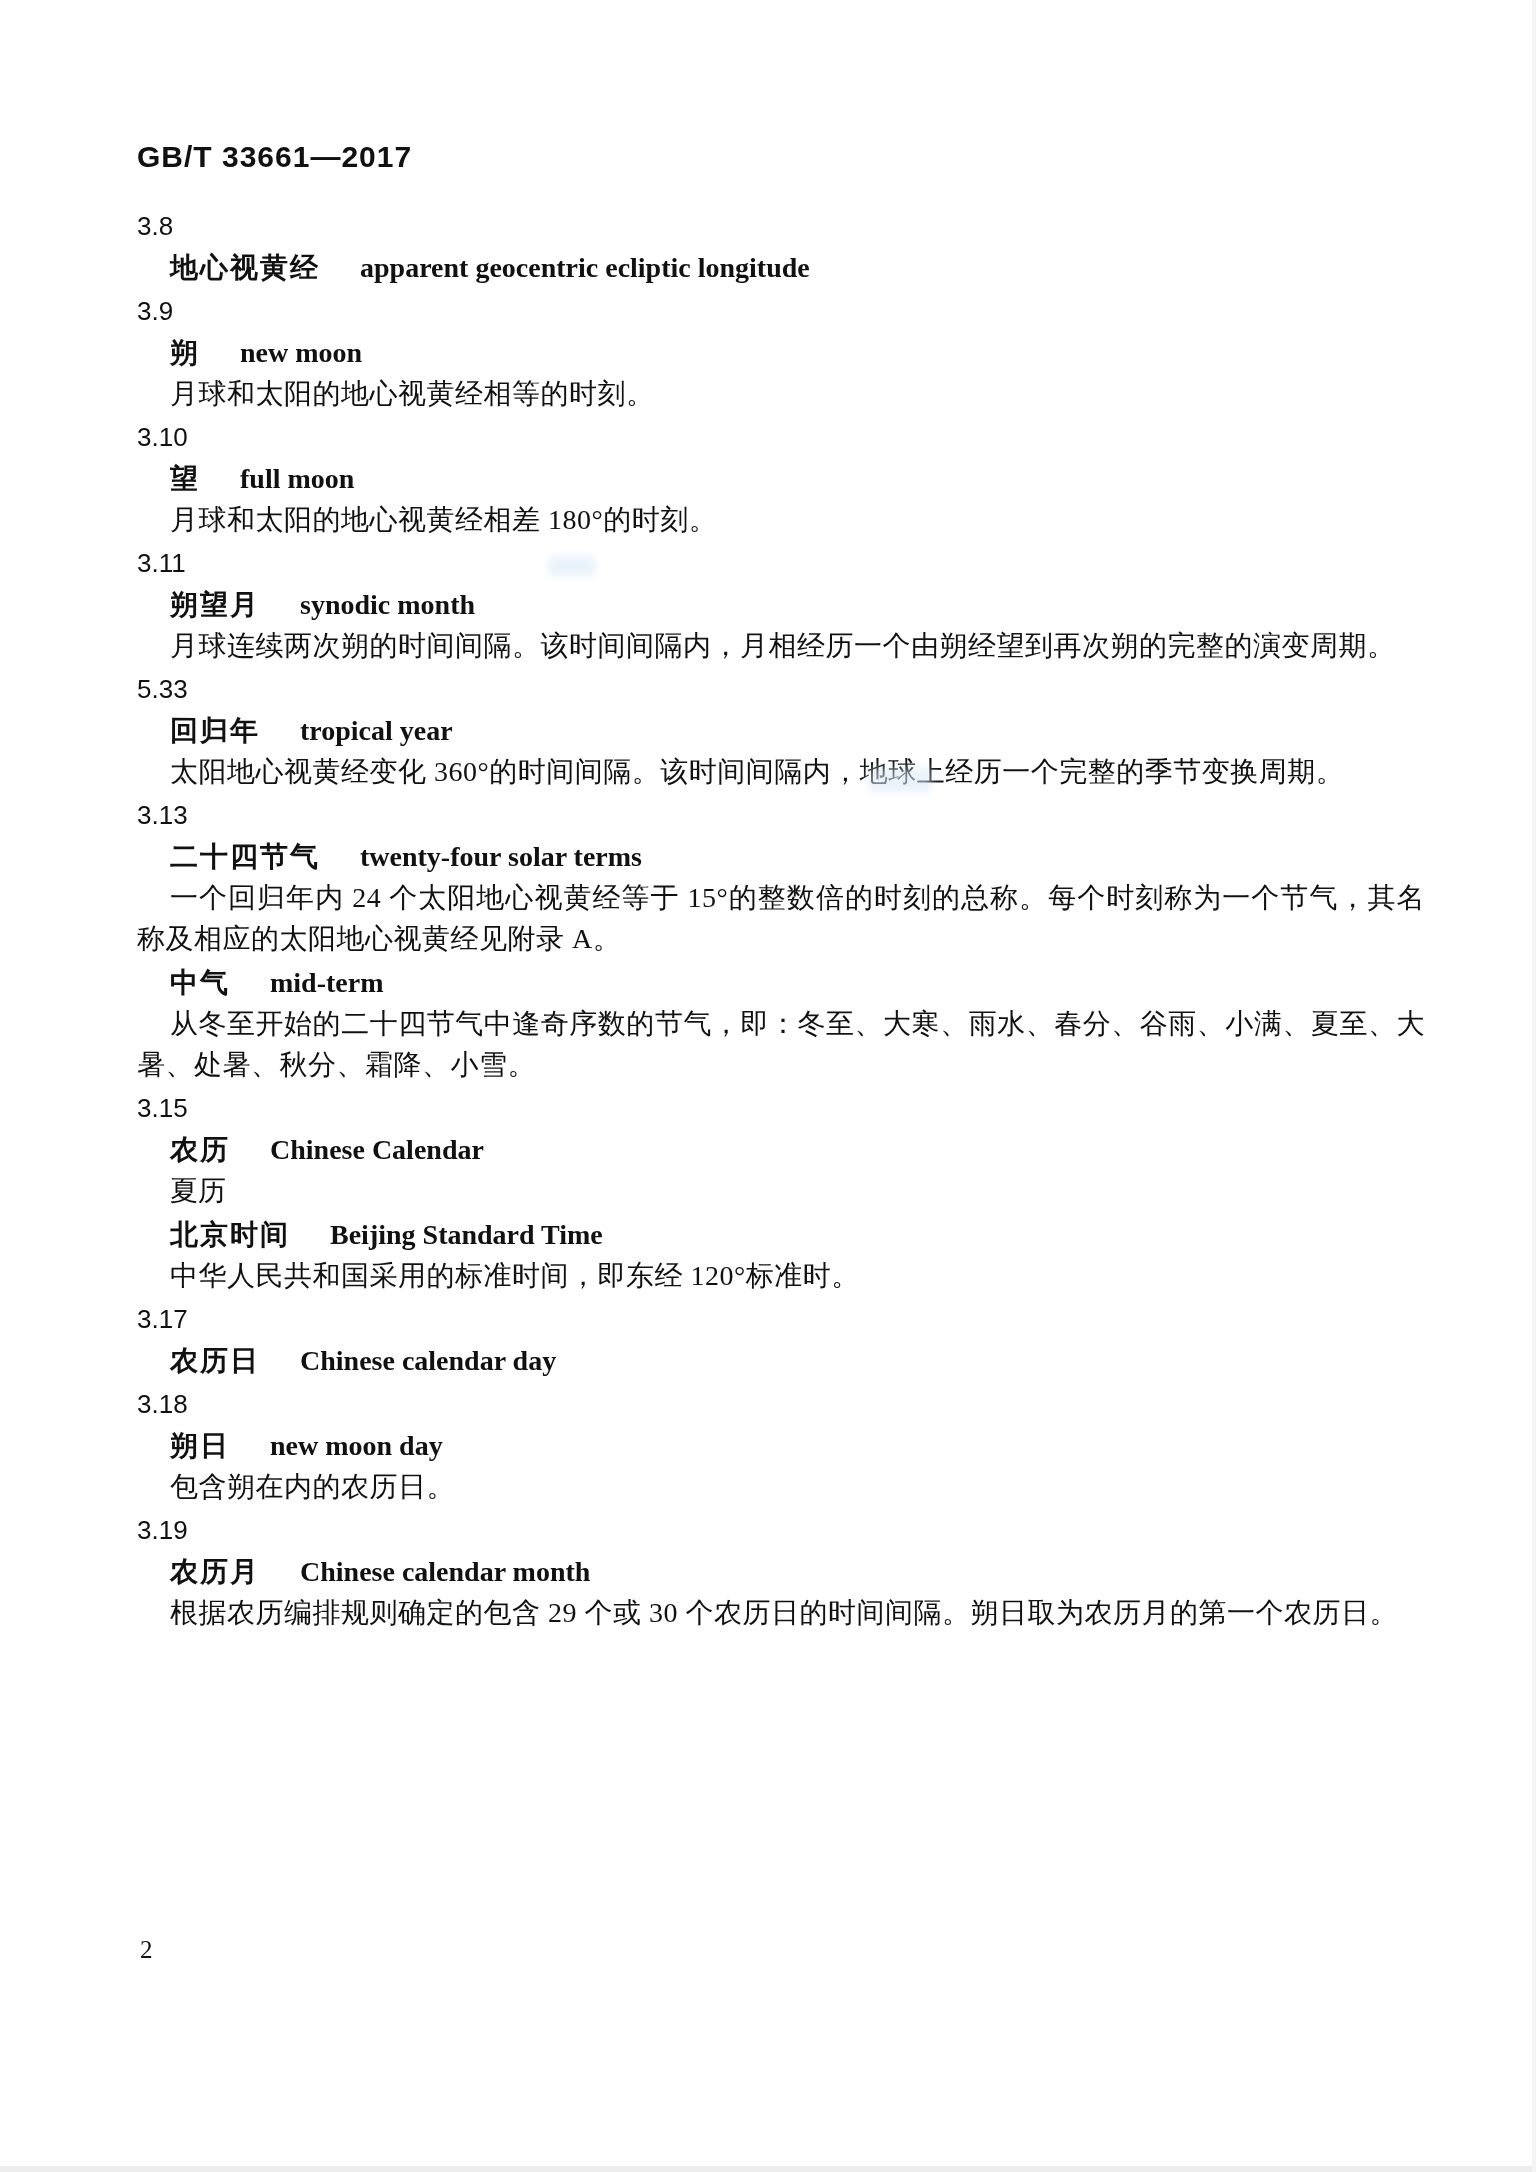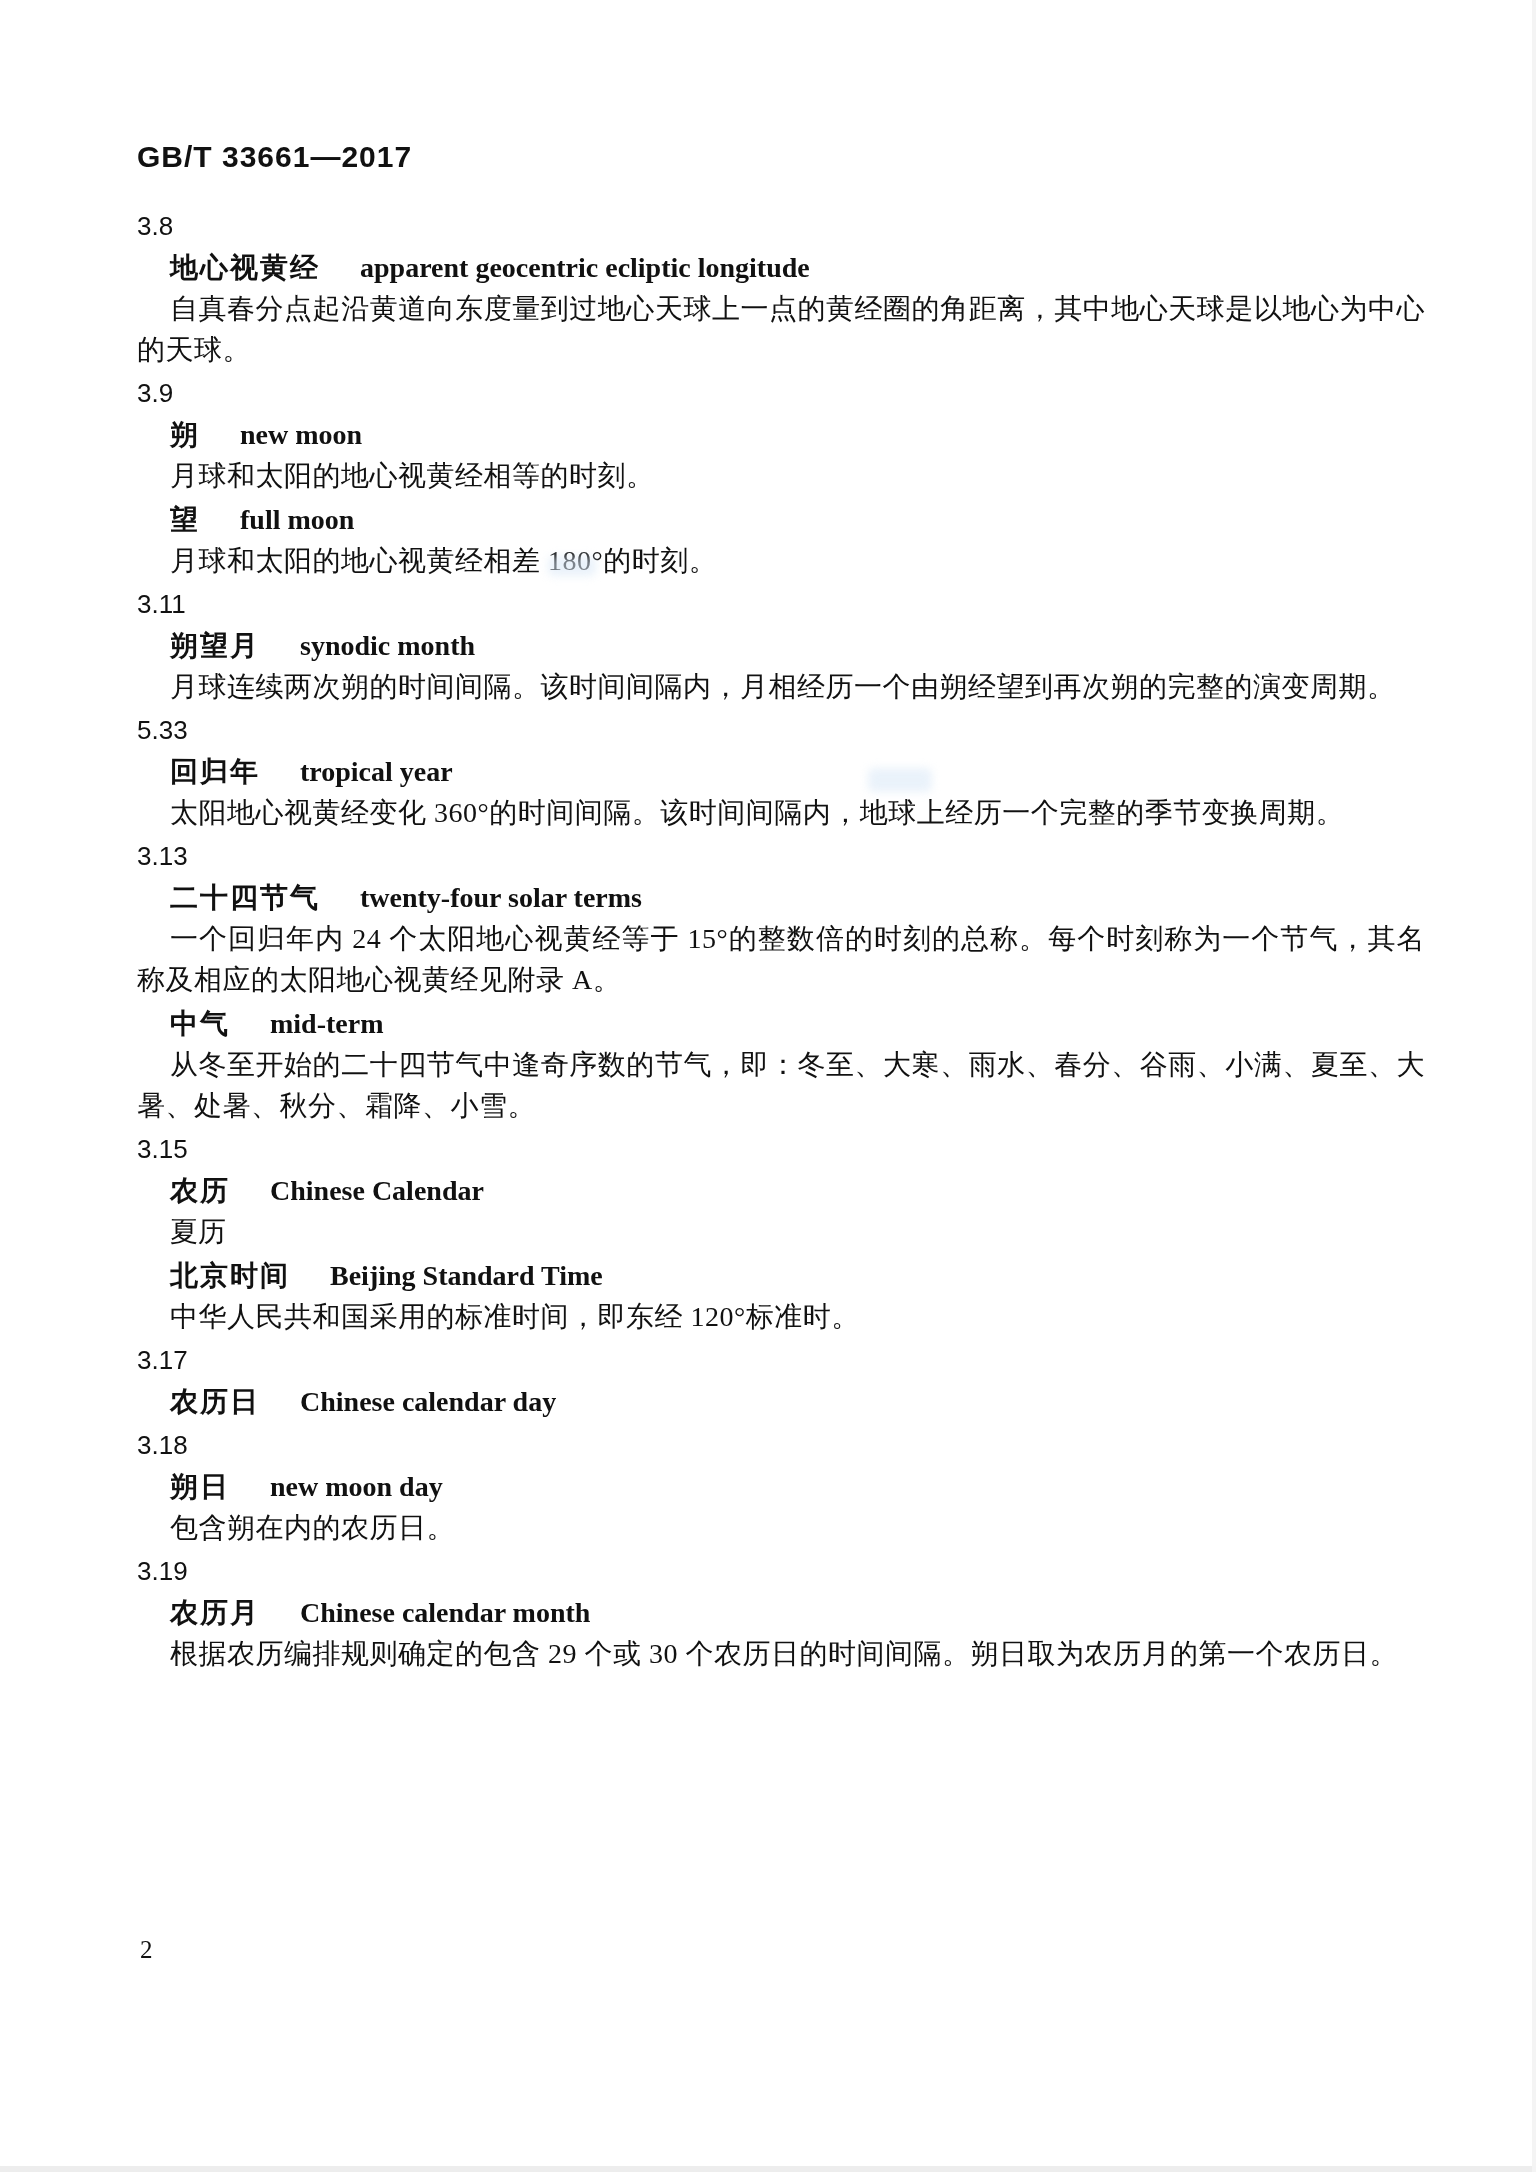--- a/index.html
+++ b/index.html
@@ -92,32 +92,32 @@
 <div class="page">
   <div class="content">
 
     <div class="doc-code">GB/T 33661—2017</div>
 
     <div class="section">
       <div class="sec-num">3.8</div>
       <div class="term-line">
         <span class="term-zh">地心视黄经</span><span class="term-en">apparent geocentric ecliptic longitude</span>
       </div>
-      <div class="def">自真春分点起沿黄道向东度量到过地心天球上一点的黄经圈的角距离，其中地心天球是以地心为中心的天球。</div>
     </div>
 
     <div class="section">
       <div class="sec-num">3.9</div>
       <div class="term-line">
         <span class="term-zh">朔</span><span class="term-en">new moon</span>
       </div>
       <div class="def">月球和太阳的地心视黄经相等的时刻。</div>
     </div>
 
     <div class="section">
+      <div class="sec-num">3.10</div>
       <div class="term-line">
         <span class="term-zh">望</span><span class="term-en">full moon</span>
       </div>
       <div class="def">月球和太阳的地心视黄经相差 180°的时刻。</div>
     </div>
 
     <div class="section">
       <div class="sec-num">3.11</div>
       <div class="term-line">
         <span class="term-zh">朔望月</span><span class="term-en">synodic month</span>

